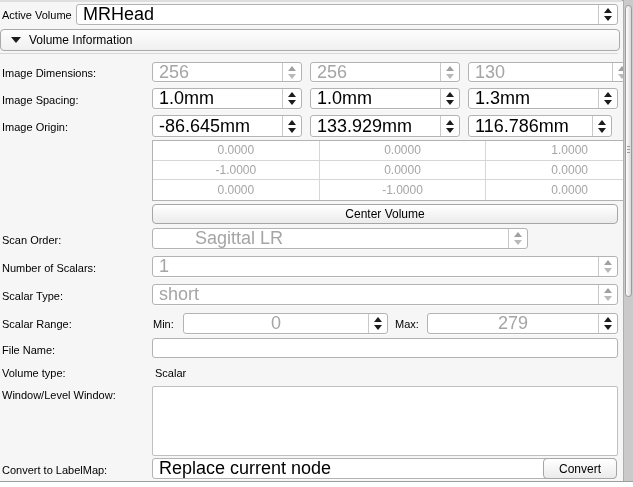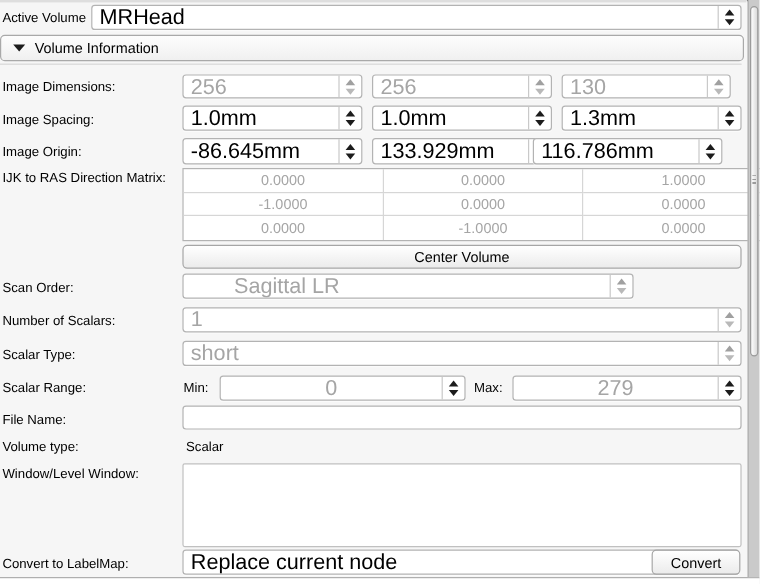--- a/index.html
+++ b/index.html
@@ -139,21 +139,21 @@
         <div class="tri-down"></div>
       </div>
   </div>
   <div class="field disabled" style="left:310px; top:62px; width:150px; height:20px;">
     <div class="txt">256</div>
     <div class="spin">
         <div class="tri-up"></div>
         <div class="tri-down"></div>
       </div>
   </div>
-  <div class="field disabled" style="left:468px; top:62px; width:141px; height:20px;">
+  <div class="field disabled" style="left:468px; top:62px; width:164px; height:20px;">
     <div class="txt">130</div>
     <div class="spin">
         <div class="tri-up"></div>
         <div class="tri-down"></div>
       </div>
   </div>
 
   <div class="lbl" style="left:2px; top:93px;">Image Spacing:</div>
   <div class="field" style="left:152px; top:88px; width:150px; height:21px;">
     <div class="txt">1.0mm</div>
@@ -185,29 +185,28 @@
         <div class="tri-down"></div>
       </div>
   </div>
   <div class="field" style="left:310px; top:115px; width:150px; height:22px;">
     <div class="txt">133.929mm</div>
     <div class="spin">
         <div class="tri-up"></div>
         <div class="tri-down"></div>
       </div>
   </div>
-  <div class="field" style="left:444px; top:115px; width:158px; height:22px;">
+  <div class="field" style="left:468px; top:115px; width:144px; height:22px;">
     <div class="txt">116.786mm</div>
     <div class="spin">
         <div class="tri-up"></div>
         <div class="tri-down"></div>
       </div>
   </div>
 
-  <div class="lbl" style="left:2px; top:142px;">IJK to RAS Direction Matrix:</div>
   <div class="matrix">
     <div class="cell">0.0000</div>
     <div class="cell">0.0000</div>
     <div class="cell">1.0000</div>
     <div class="cell">-1.0000</div>
     <div class="cell">0.0000</div>
     <div class="cell">0.0000</div>
     <div class="cell">0.0000</div>
     <div class="cell">-1.0000</div>
     <div class="cell">0.0000</div>

